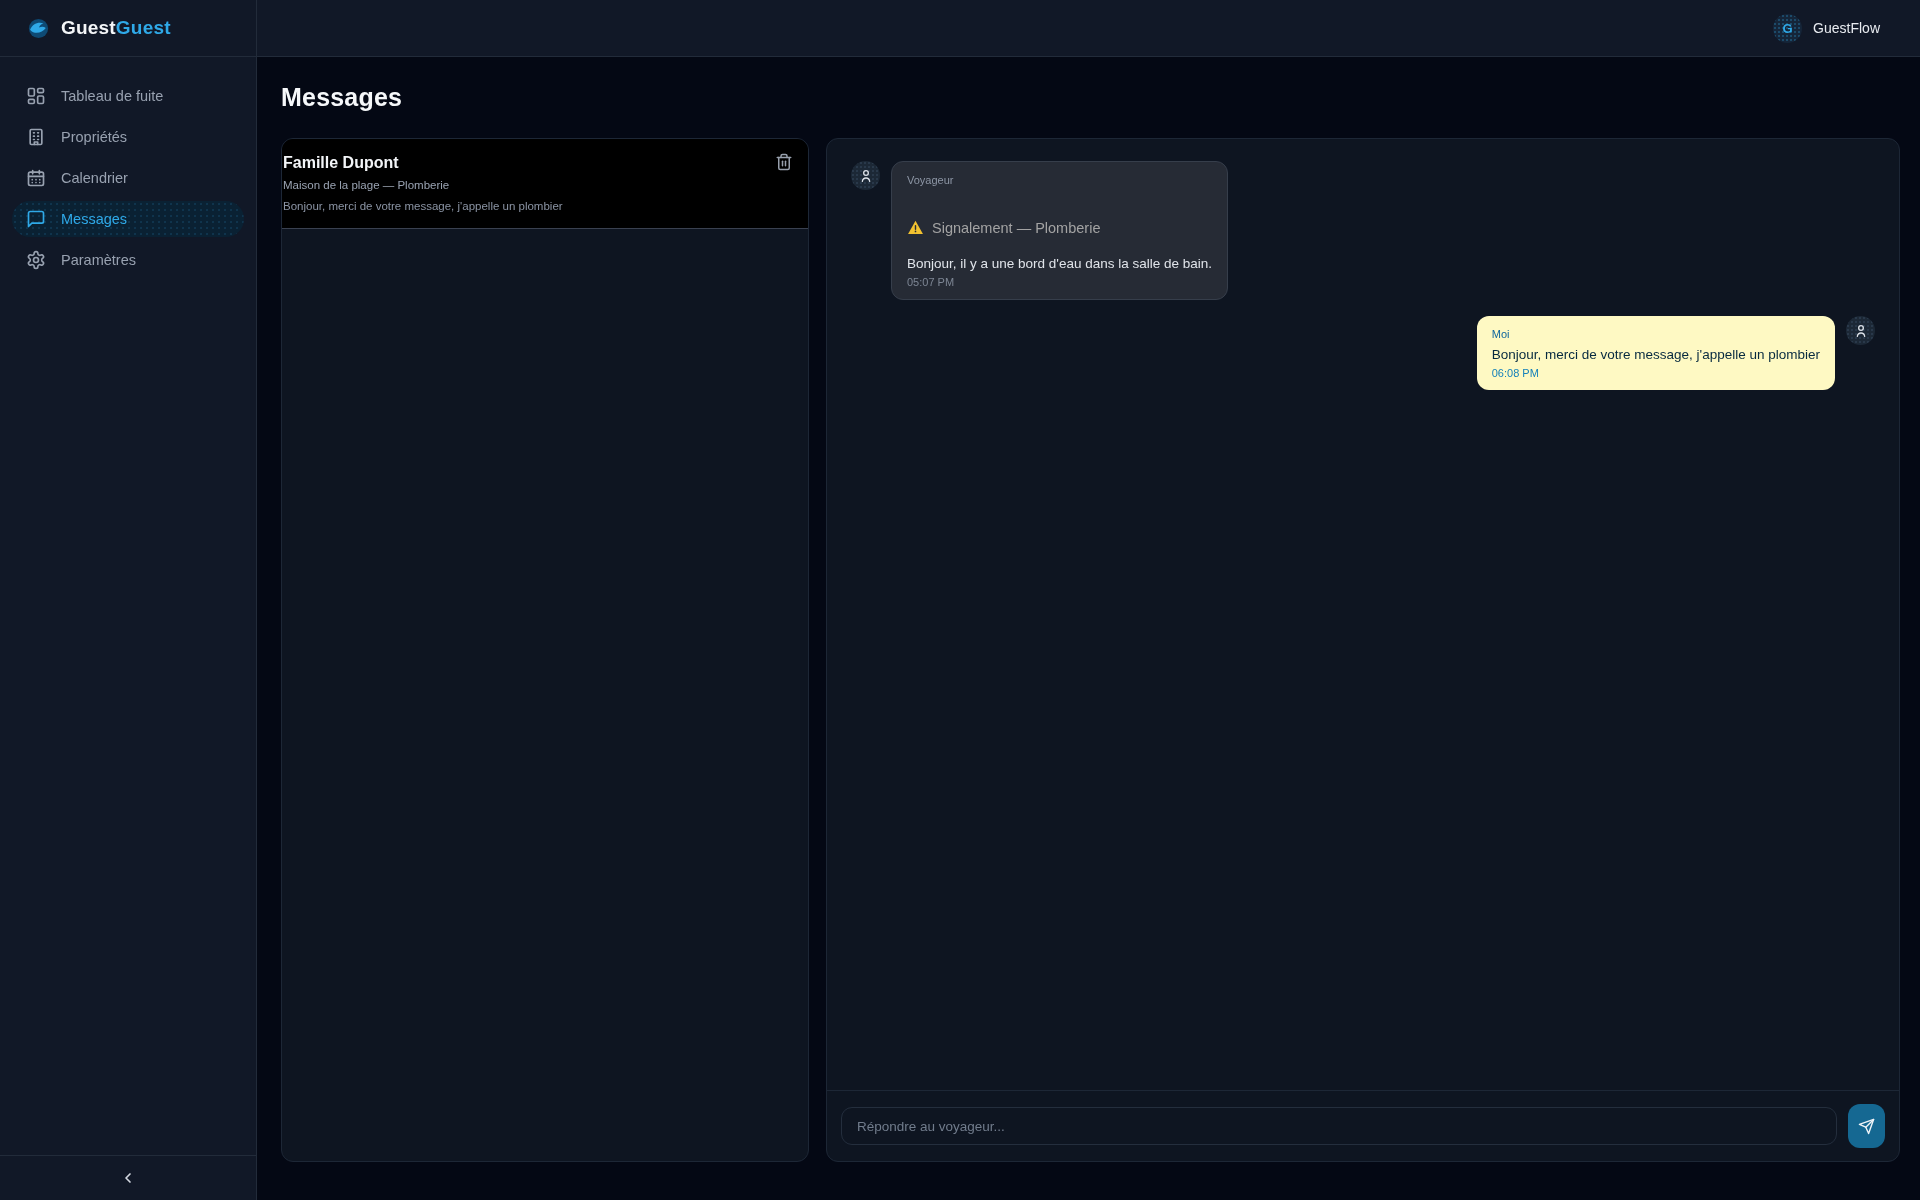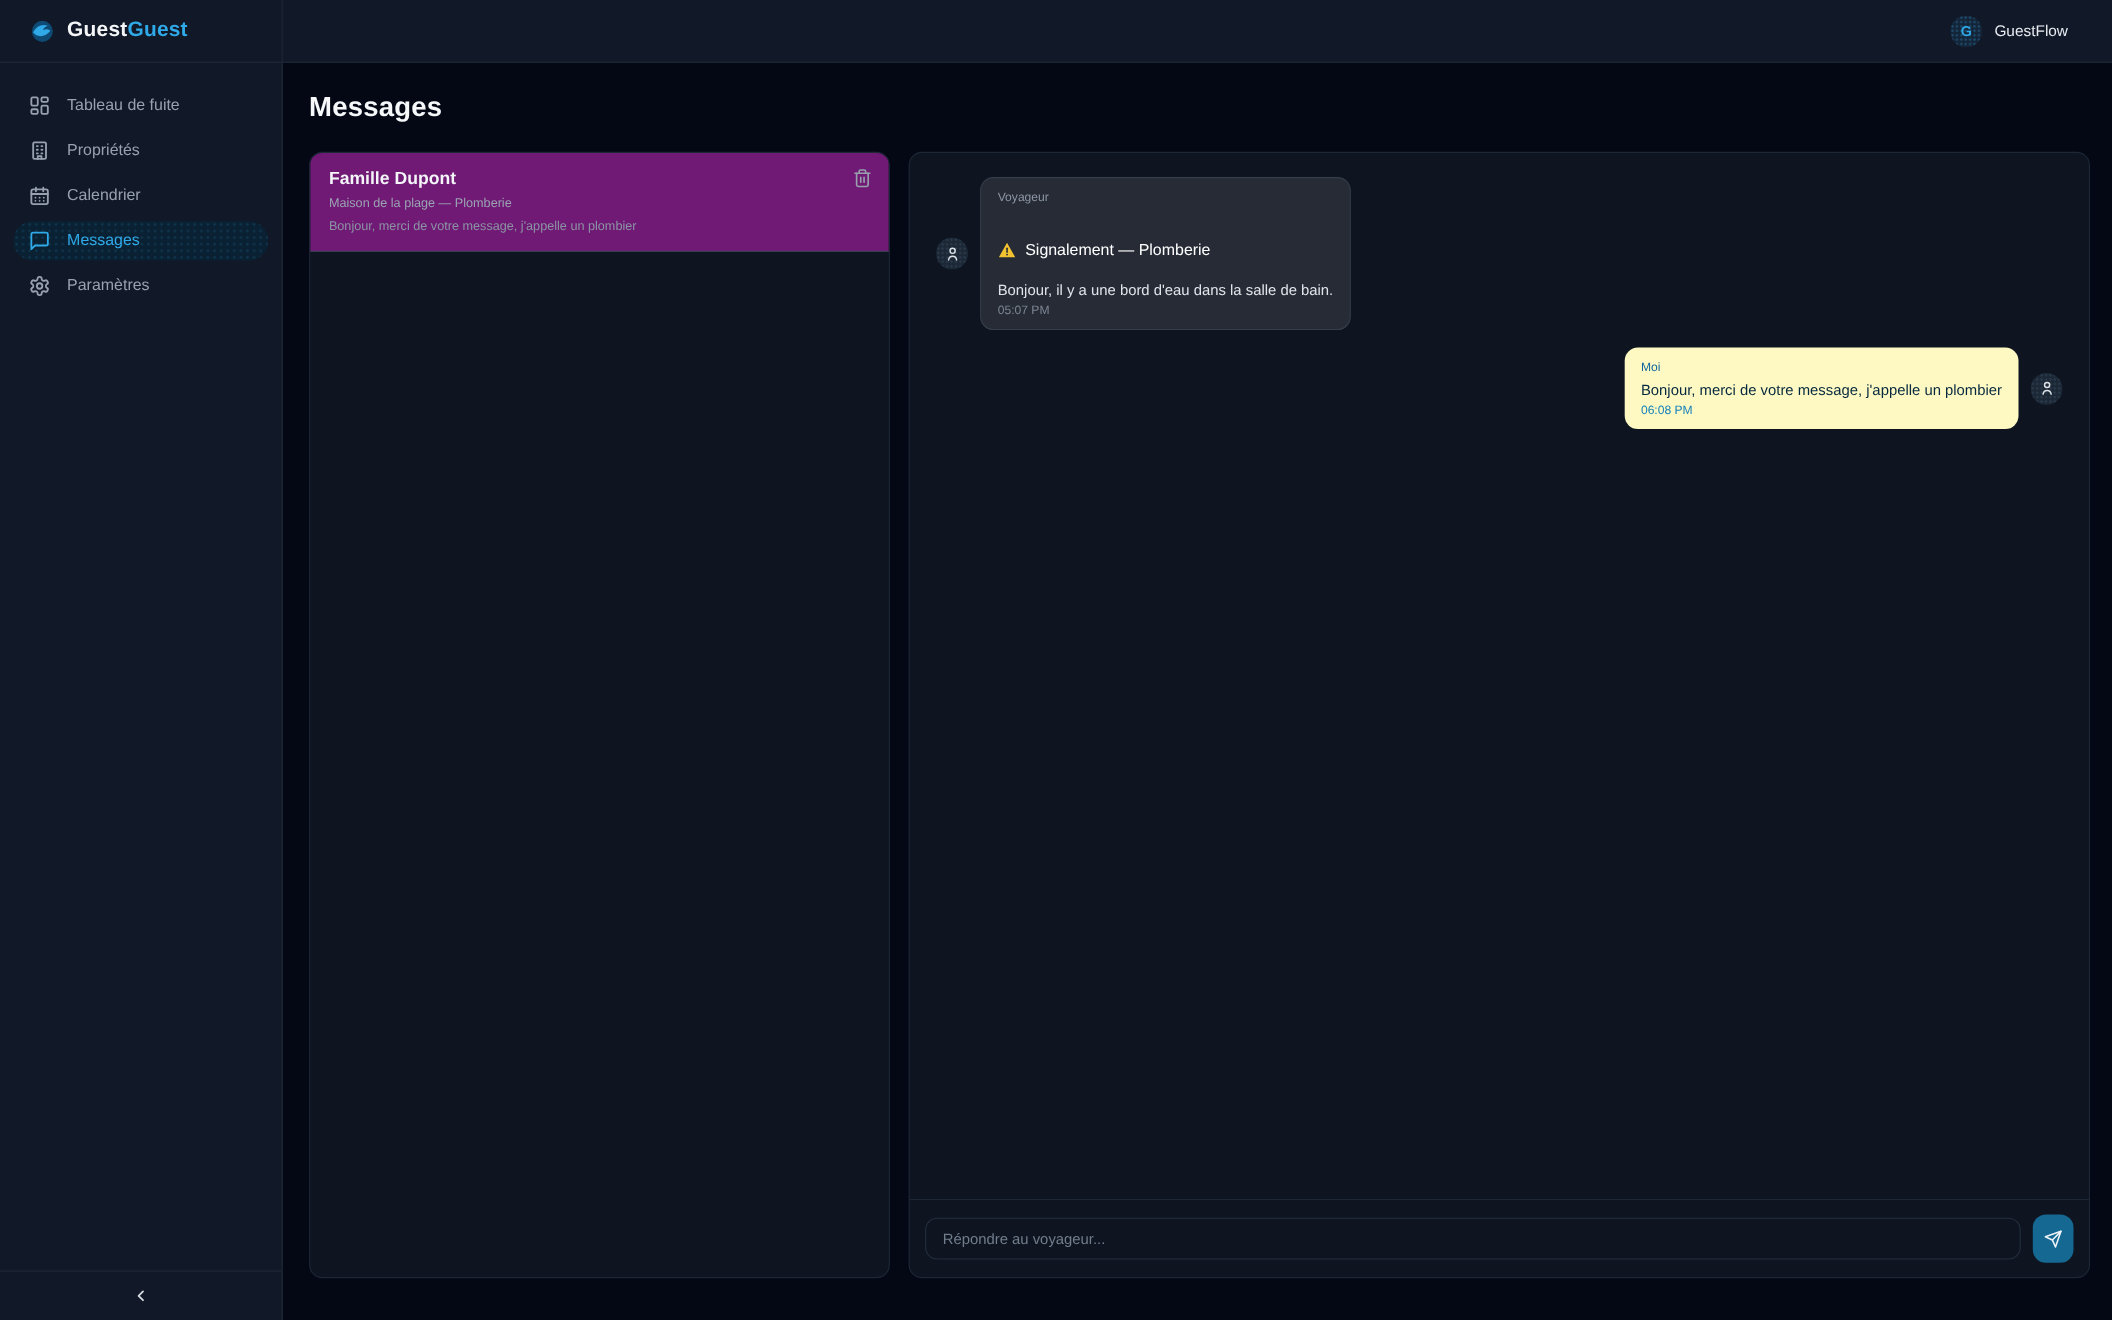--- a/index.html
+++ b/index.html
@@ -77,58 +77,58 @@
     padding:26px 20px 38px 24px;
   }
 
   
   .conv-panel {
     width:528px; flex-shrink:0;
     background:#0e1521; border:1px solid #1d2736; border-radius:12px;
     overflow:hidden; display:flex; flex-direction:column;
   }
   .conv-item {
-    background:#701a75; padding:15px 17px 16px 17px;
+    background:#000000; padding:15px 17px 16px 1px;
     border-bottom:1px solid #3a4150; position:relative; cursor:pointer;
   }
   .conv-name { font-size:16px; font-weight:600; color:#f3f5f8; margin-bottom:7px; }
   .conv-context { font-size:11.5px; color:#9aa3b2; margin-bottom:9px; }
   .conv-preview { font-size:11.5px; color:#8b94a4; }
   .conv-delete {
     position:absolute; right:15px; top:14px; width:18px; height:18px;
     color:#98a0ad; cursor:pointer; background:none; border:none; padding:0;
   }
   .conv-delete svg { width:18px; height:18px; }
 
   
   .chat-panel {
     flex:1; min-width:0;
     background:#0e1521; border:1px solid #1d2736; border-radius:12px;
     display:flex; flex-direction:column; overflow:hidden;
   }
   .chat-messages { flex:1; min-height:0; padding:22px 24px; display:flex; flex-direction:column; gap:16px; }
 
-  .msg-row { display:flex; align-items:center; gap:11px; }
+  .msg-row { display:flex; align-items:flex-start; gap:11px; }
   .msg-row.right { justify-content:flex-end; }
 
   .msg-avatar {
     width:29px; height:29px; border-radius:50%; flex-shrink:0;
     background-color:#1c2836;
     background-image:radial-gradient(rgba(120,160,200,0.14) 1px, transparent 1.2px);
     background-size:4px 4px;
     color:#dde2e9; display:flex; align-items:center; justify-content:center;
   }
   .msg-avatar svg { width:16px; height:16px; }
 
   .bubble { border-radius:12px; padding:12px 15px 11px 15px; }
   .bubble-guest { background:#262b35; border:1px solid #363e4b; max-width:360px; }
   .bubble-host  { background:#fef9c3; max-width:430px; }
 
   .msg-sender { font-size:11px; color:#8d96a5; margin-bottom:7px; }
-  .msg-title  { font-size:14.5px; color:#ffffff; display:flex; align-items:center; gap:8px;margin-top:33px; }
+  .msg-title  { font-size:14.5px; color:#a3a3a3; display:flex; align-items:center; gap:8px;margin-top:33px; }
   .msg-title svg { width:17px; height:17px; flex-shrink:0; }
   .bubble-guest .msg-body { font-size:13.5px; color:#e0e4ea; margin-top:20px; margin-bottom:5px; }
   .msg-time { font-size:11px; color:#7d8694; }
 
   .bubble-host .msg-sender { color:#10669e; }
   .bubble-host .msg-body { font-size:13.5px; color:#06293f; margin-bottom:5px; }
   .bubble-host .msg-time { color:#1581ba; }
 
   
   .composer {

